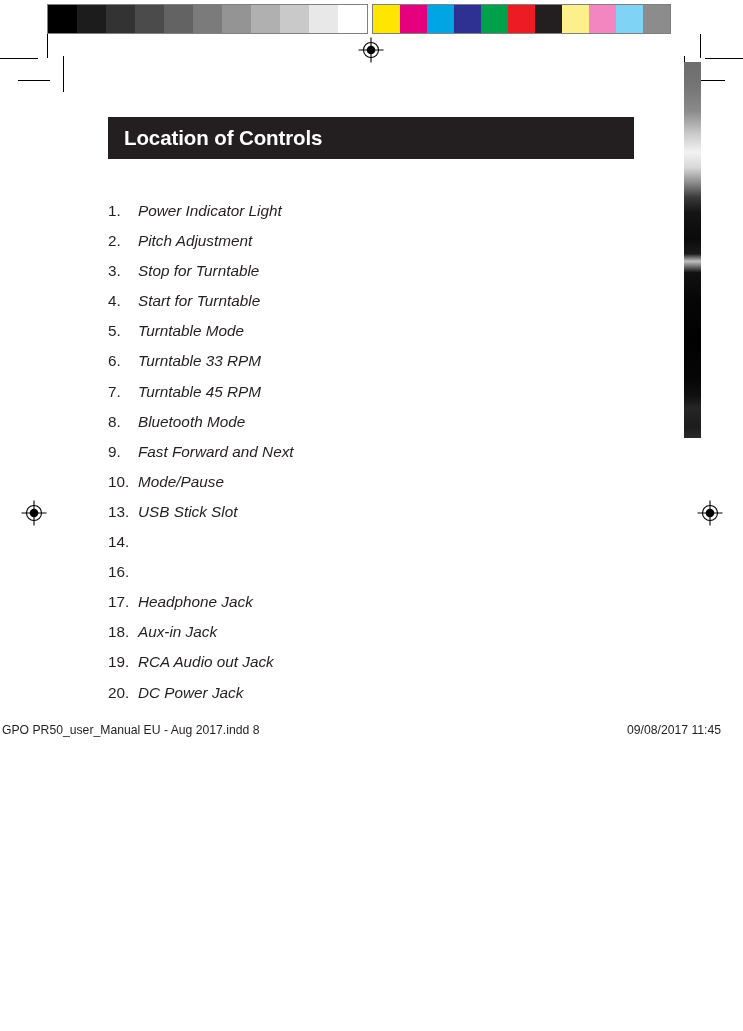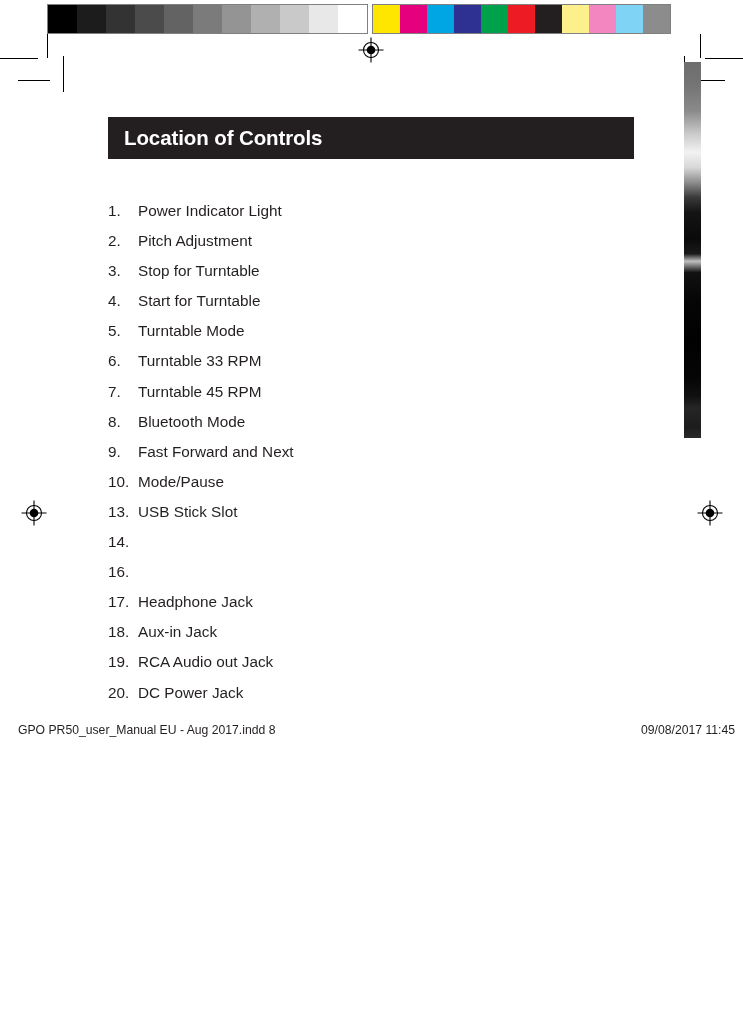--- a/index.html
+++ b/index.html
@@ -121,20 +121,21 @@
     color: #231f20;
     white-space: nowrap;
   }
   .item-number {
     width: 30px;
     text-align: left;
     flex: 0 0 auto;
   }
   .item-label {
     flex: 0 0 auto;
+    font-style: italic;
   }
 
   
   #page-number-block {
     position: absolute;
     left: 44px;
     top: 910px;
     width: 66px;
     height: 60px;
     background: #231f20;
@@ -149,22 +150,22 @@
   }
 
   
   .slug {
     position: absolute;
     bottom: 7px;
     font-size: 12.2px;
     color: #231f20;
     white-space: nowrap;
   }
-  #slug-left  { left: 18px; }
-  #slug-right { right: 8px; margin-top: 12px; }
+  #slug-left  { left: 2px; }
+  #slug-right { right: 22px; margin-top: 12px; }
 </style>
 </head>
 <body>
 
 <div id="page">
 
   <div id="gray-bar" class="calbar">
       <div class="swatch" style="width: 29px; background: rgb(0, 0, 0);"></div>
       <div class="swatch" style="width: 29px; background: rgb(28, 28, 28);"></div>
       <div class="swatch" style="width: 29px; background: rgb(51, 51, 51);"></div>

